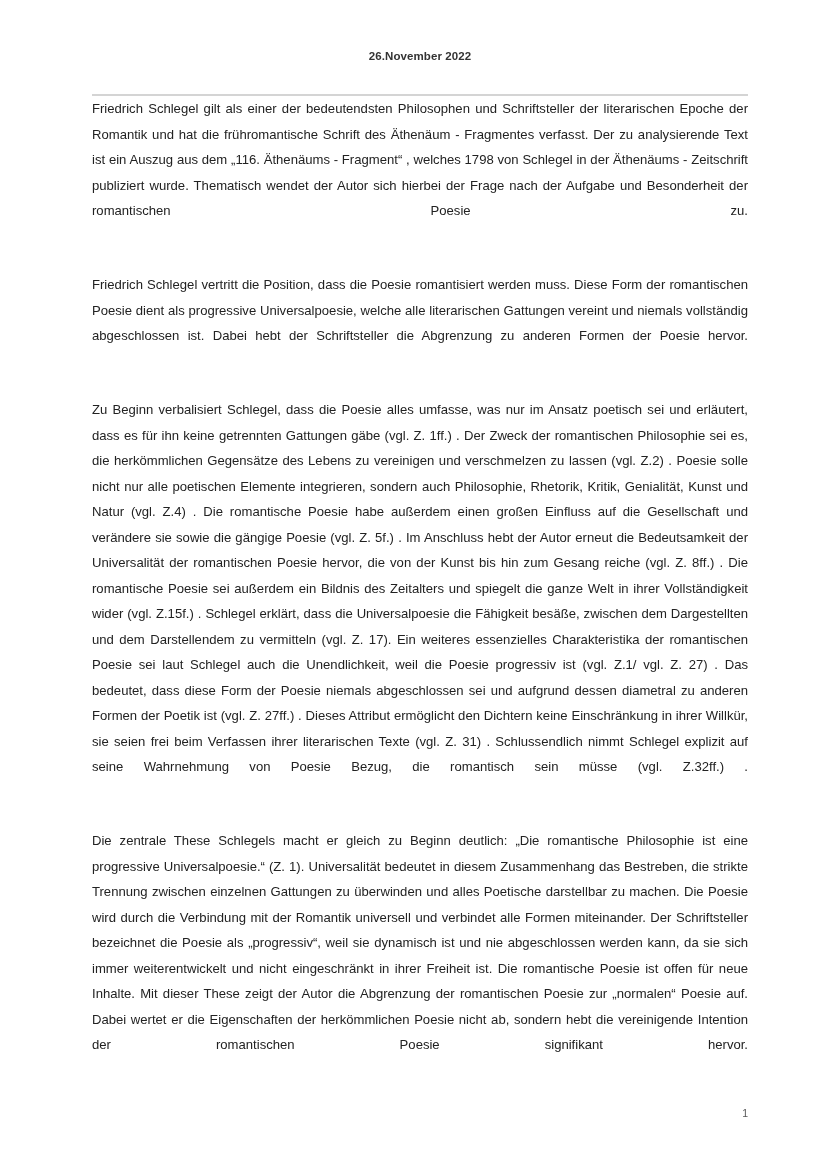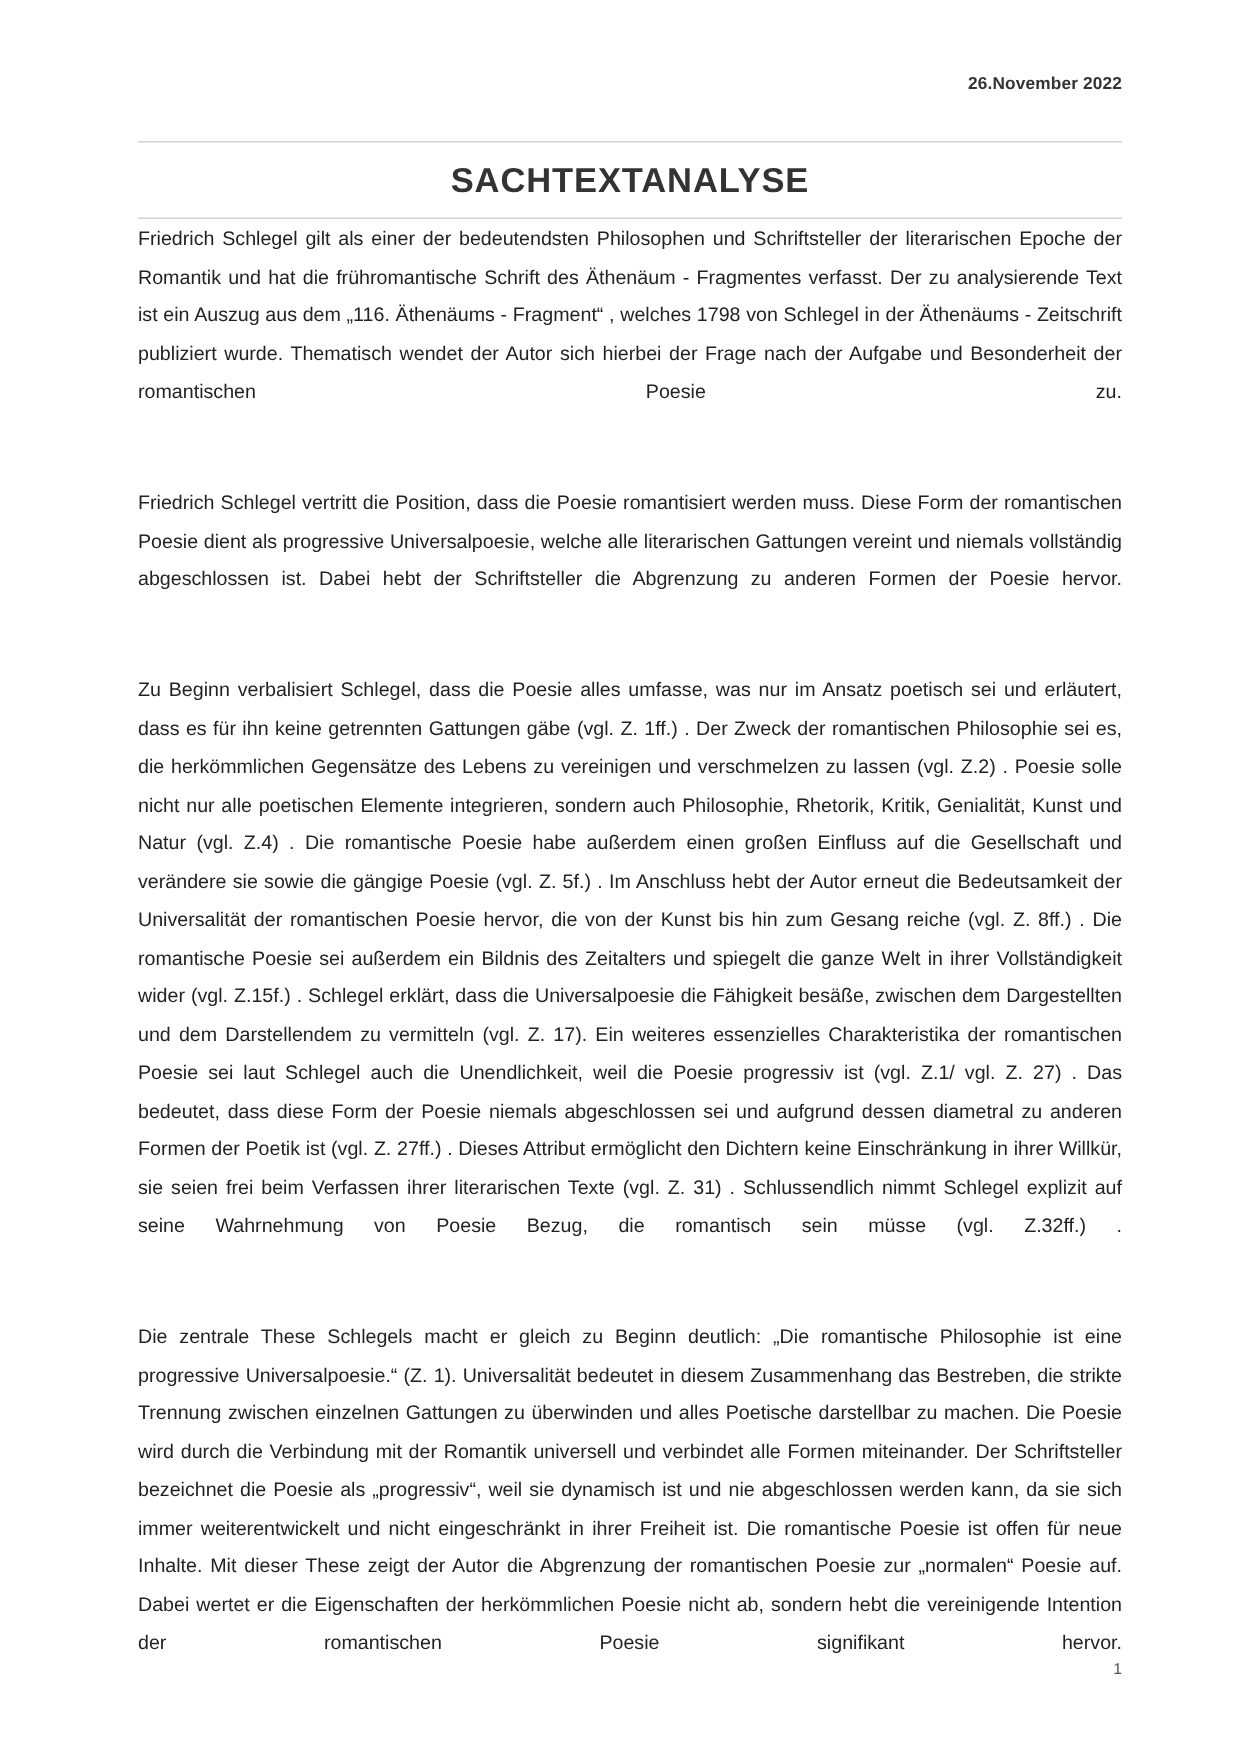--- a/index.html
+++ b/index.html
@@ -26,21 +26,21 @@
   }
 
   .content {
     position: absolute;
     left: 92px;
     top: 0;
     width: 656px;
   }
 
   .doc-date {
-    text-align: right;
+    text-align: center;
     font-size: 11.5px;
     font-weight: bold;
     color: #333333;
     letter-spacing: 0.1px;
     padding-top: 50px;
   }
 
   .rule {
     border: 0;
     border-top: 1px solid #d4d4d4;
@@ -97,21 +97,20 @@
 <body>
 
 <div class="page">
 
   <div class="content">
 
     <div class="doc-date">26.November 2022</div>
 
     <hr class="rule rule-top">
 
-    <h1 class="doc-title">SACHTEXTANALYSE</h1>
 
     <hr class="rule rule-bottom">
 
     <div class="body-text">
       <p class="para">Friedrich Schlegel gilt als einer der bedeutendsten Philosophen und Schriftsteller der literarischen Epoche der Romantik und hat die frühromantische Schrift des Äthenäum - Fragmentes verfasst. Der zu analysierende Text ist ein Auszug aus dem „116. Äthenäums - Fragment“ , welches 1798 von Schlegel in der Äthenäums - Zeitschrift publiziert wurde. Thematisch wendet der Autor sich hierbei der Frage nach der Aufgabe und Besonderheit der romantischen Poesie zu.</p>
       <p class="para">Friedrich Schlegel vertritt die Position, dass die Poesie romantisiert werden muss. Diese Form der romantischen Poesie dient als progressive Universalpoesie, welche alle literarischen Gattungen vereint und niemals vollständig abgeschlossen ist. Dabei hebt der Schriftsteller die Abgrenzung zu anderen Formen der Poesie hervor.</p>
       <p class="para">Zu Beginn verbalisiert Schlegel, dass die Poesie alles umfasse, was nur im Ansatz poetisch sei und erläutert, dass es für ihn keine getrennten Gattungen gäbe (vgl. Z. 1ff.) . Der Zweck der romantischen Philosophie sei es, die herkömmlichen Gegensätze des Lebens zu vereinigen und verschmelzen zu lassen (vgl. Z.2) . Poesie solle nicht nur alle poetischen Elemente integrieren, sondern auch Philosophie, Rhetorik, Kritik, Genialität, Kunst und Natur (vgl. Z.4) . Die romantische Poesie habe außerdem einen großen Einfluss auf die Gesellschaft und verändere sie sowie die gängige Poesie (vgl. Z. 5f.) . Im Anschluss hebt der Autor erneut die Bedeutsamkeit der Universalität der romantischen Poesie hervor, die von der Kunst bis hin zum Gesang reiche (vgl. Z. 8ff.) . Die romantische Poesie sei außerdem ein Bildnis des Zeitalters und spiegelt die ganze Welt in ihrer Vollständigkeit wider (vgl. Z.15f.) . Schlegel erklärt, dass die Universalpoesie die Fähigkeit besäße, zwischen dem Dargestellten und dem Darstellendem zu vermitteln (vgl. Z. 17). Ein weiteres essenzielles Charakteristika der romantischen Poesie sei laut Schlegel auch die Unendlichkeit, weil die Poesie progressiv ist (vgl. Z.1/ vgl. Z. 27) . Das bedeutet, dass diese Form der Poesie niemals abgeschlossen sei und aufgrund dessen diametral zu anderen Formen der Poetik ist (vgl. Z. 27ff.) . Dieses Attribut ermöglicht den Dichtern keine Einschränkung in ihrer Willkür, sie seien frei beim Verfassen ihrer literarischen Texte (vgl. Z. 31) . Schlussendlich nimmt Schlegel explizit auf seine Wahrnehmung von Poesie Bezug, die romantisch sein müsse (vgl. Z.32ff.) .</p>
       <p class="para">Die zentrale These Schlegels macht er gleich zu Beginn deutlich: „Die romantische Philosophie ist eine progressive Universalpoesie.“ (Z. 1). Universalität bedeutet in diesem Zusammenhang das Bestreben, die strikte Trennung zwischen einzelnen Gattungen zu überwinden und alles Poetische darstellbar zu machen. Die Poesie wird durch die Verbindung mit der Romantik universell und verbindet alle Formen miteinander. Der Schriftsteller bezeichnet die Poesie als „progressiv“, weil sie dynamisch ist und nie abgeschlossen werden kann, da sie sich immer weiterentwickelt und nicht eingeschränkt in ihrer Freiheit ist. Die romantische Poesie ist offen für neue Inhalte. Mit dieser These zeigt der Autor die Abgrenzung der romantischen Poesie zur „normalen“ Poesie auf. Dabei wertet er die Eigenschaften der herkömmlichen Poesie nicht ab, sondern hebt die vereinigende Intention der romantischen Poesie signifikant hervor.</p>
 
     </div>

